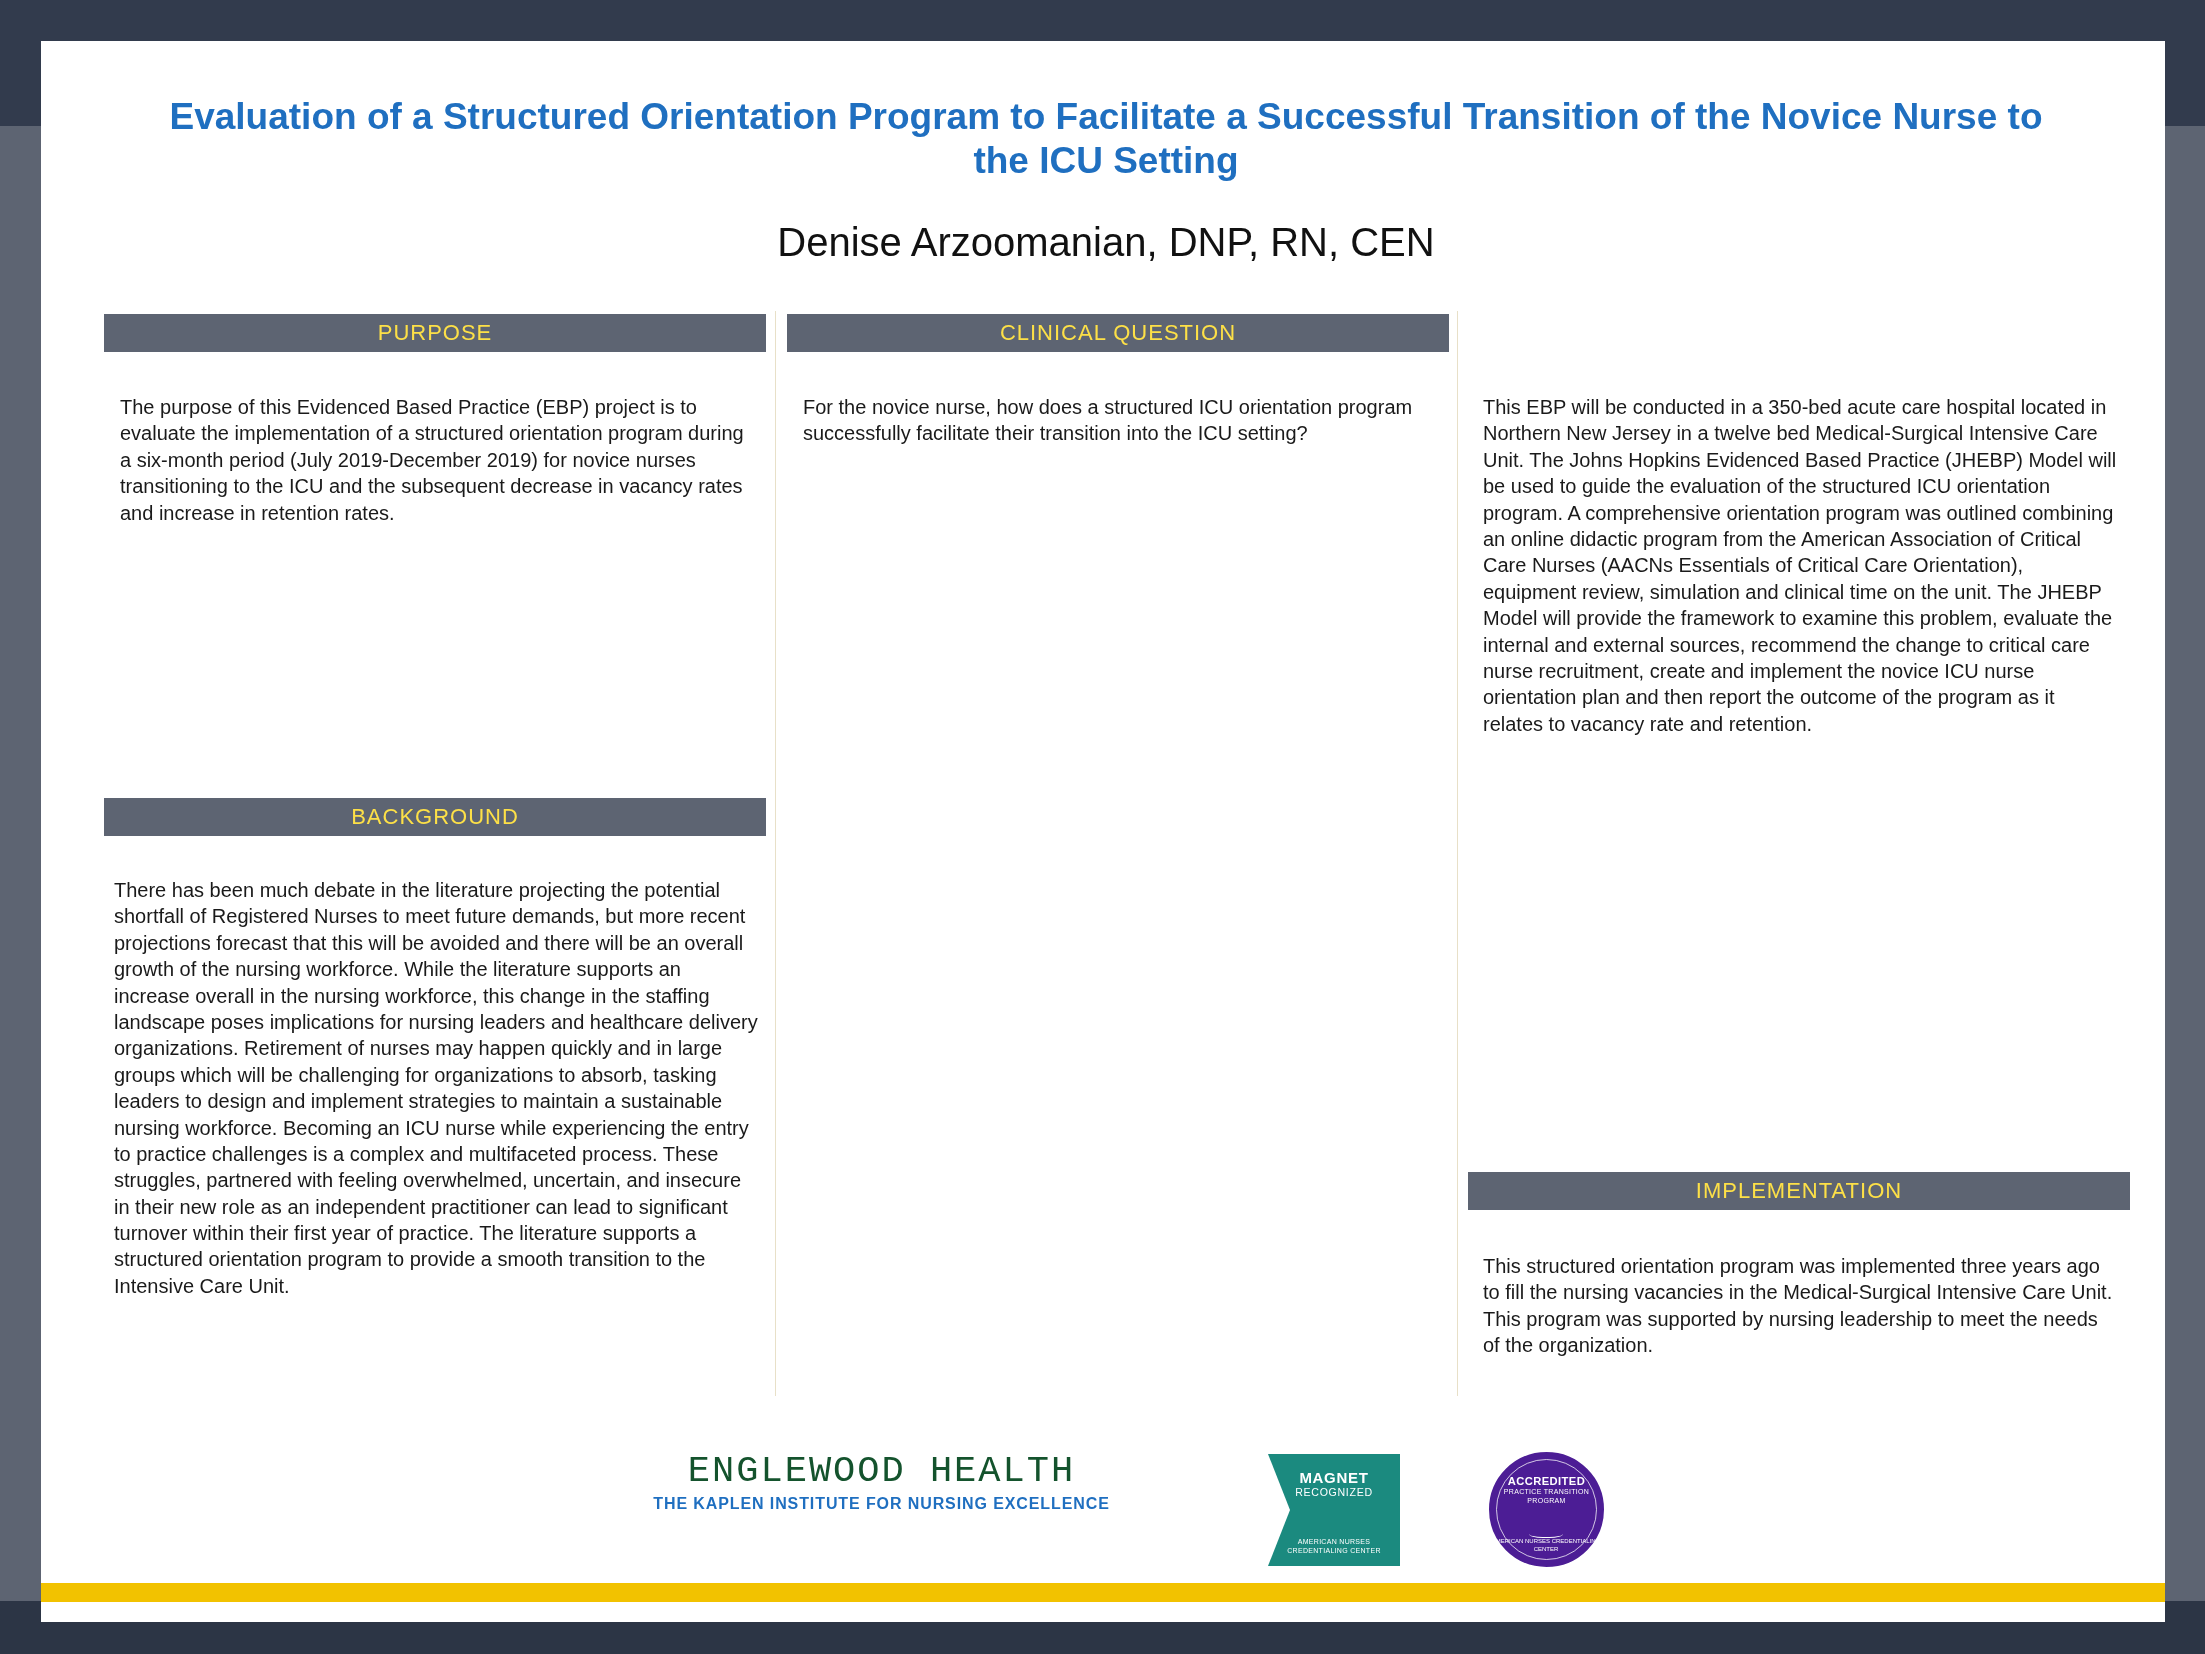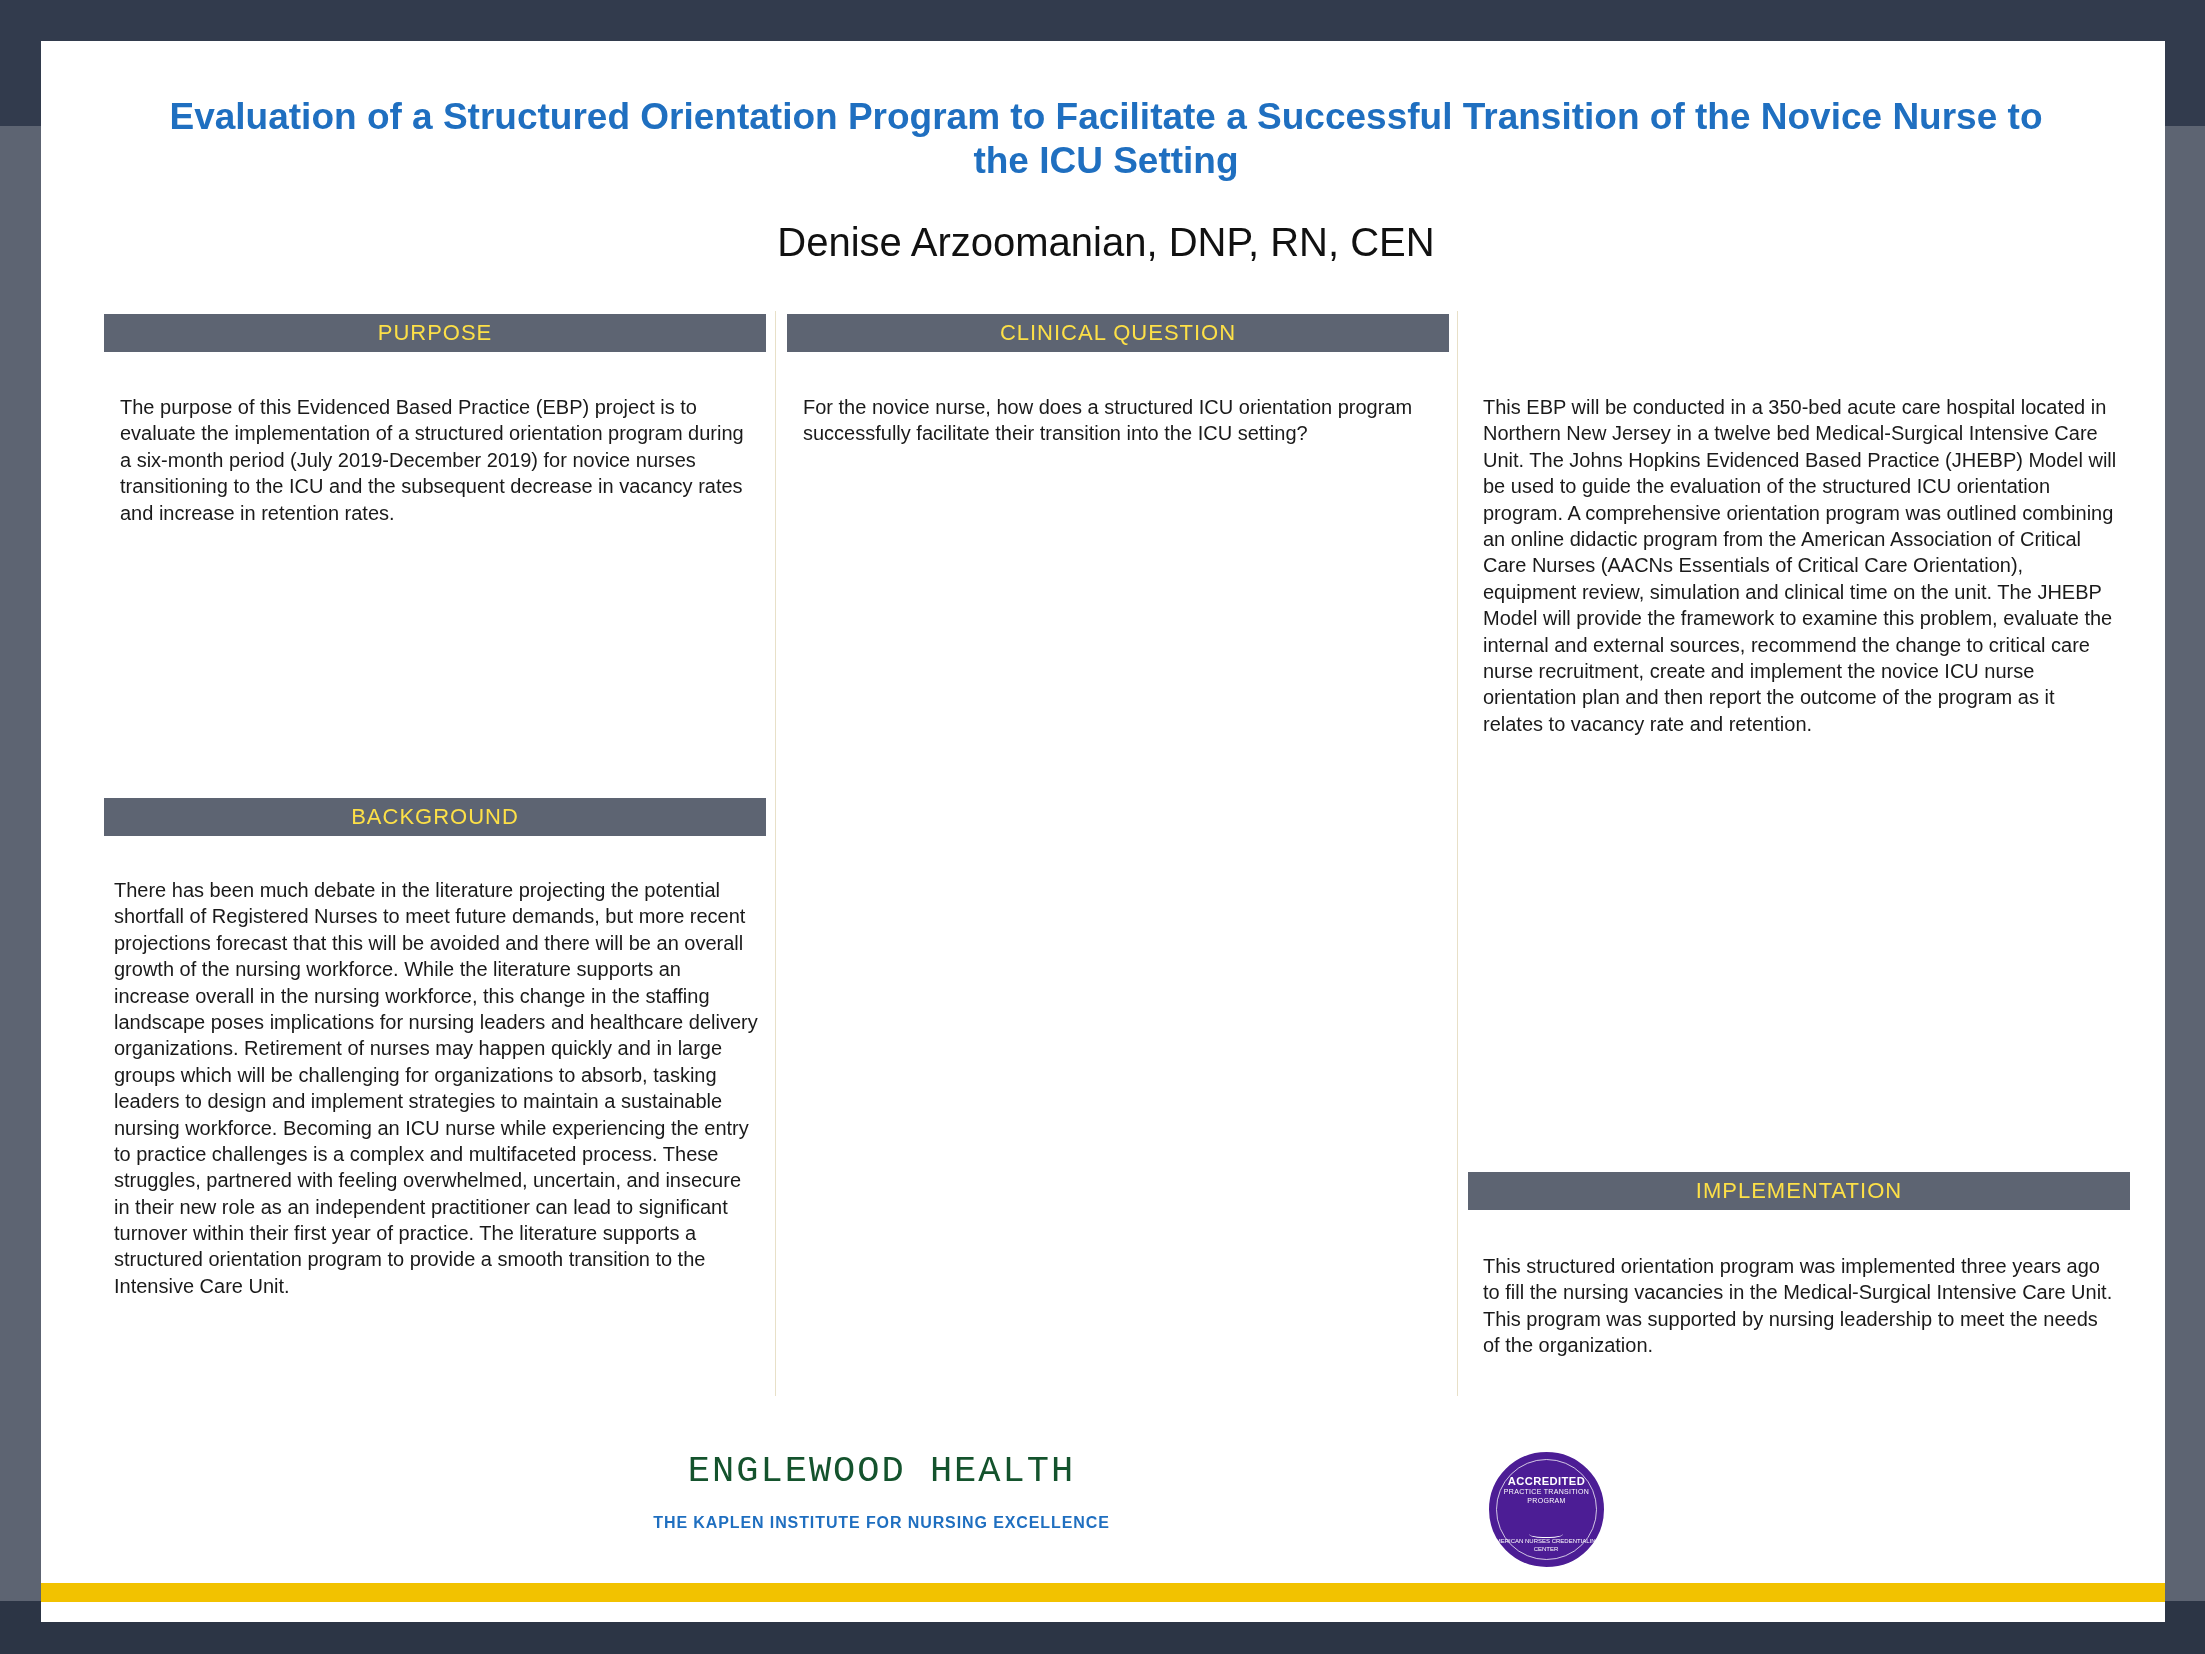--- a/index.html
+++ b/index.html
@@ -161,21 +161,21 @@
     width: 529px;
     text-align: center;
   }
   .eh-name {
     font-family: Liberation Mono, monospace;
     font-size: 37px;
     letter-spacing: 2px;
     color: #14532d;
   }
   .eh-sub {
-    margin-top: 22px;
+    margin-top: 3px;
     font-size: 16px;
     letter-spacing: 0.9px;
     color: #1f6fc0;
     font-weight: bold;
   }
 
   .magnet-badge {
     position: absolute;
     left: 1227px;
     top: 4px;
@@ -292,20 +292,26 @@
 
     <div class="section-header" id="implementation-header">IMPLEMENTATION</div>
     <div class="body-text" id="implementation-text">This structured orientation program was implemented three years ago to fill the nursing vacancies in the Medical-Surgical Intensive Care Unit. This program was supported by nursing leadership to meet the needs of the organization.</div>
 
     <div class="footer">
       <div class="eh-logo">
         <div class="eh-name">ENGLEWOOD HEALTH</div>
         <div class="eh-sub">THE KAPLEN INSTITUTE FOR NURSING EXCELLENCE</div>
       </div>
 
+      <div class="magnet-badge">
+        <div class="magnet-chevron"></div>
+        <div class="m1">MAGNET</div>
+        <div class="m2">RECOGNIZED</div>
+        <div class="m3">AMERICAN NURSES CREDENTIALING CENTER</div>
+      </div>
 
       <div class="accredited-badge">
         <div class="accredited-inner-ring"></div>
         <div class="a1">ACCREDITED</div>
         <div class="a2">PRACTICE TRANSITION PROGRAM</div>
         <div class="leaf"></div>
         <div class="a3">AMERICAN NURSES CREDENTIALING CENTER</div>
       </div>
     </div>
 

